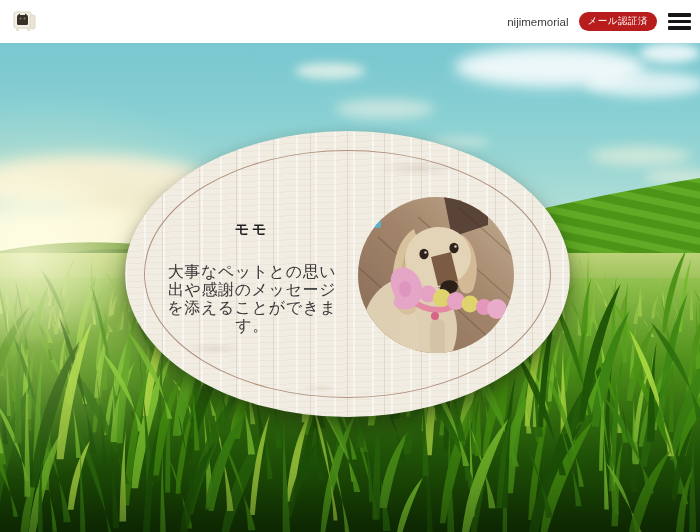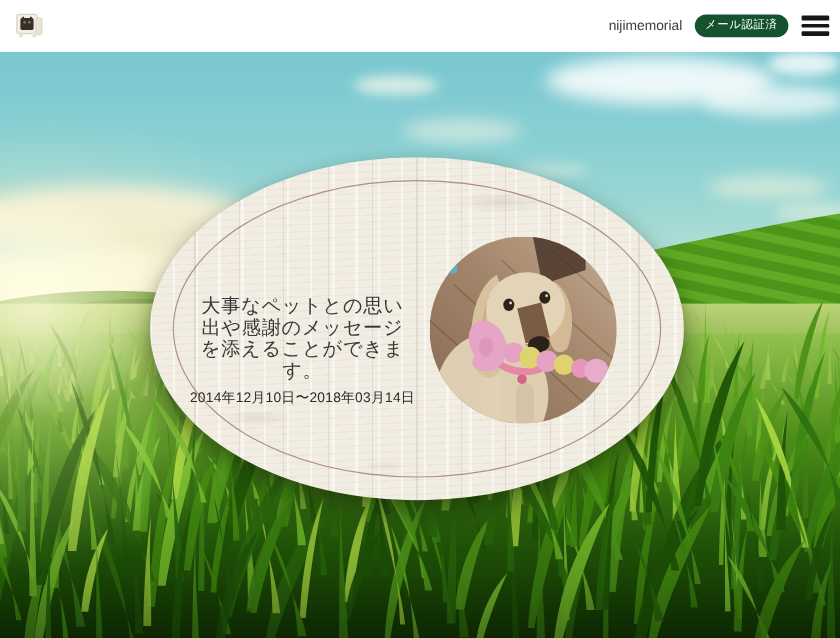--- a/index.html
+++ b/index.html
@@ -12,21 +12,21 @@
 
   
   .header{
     position:absolute;top:0;left:0;width:700px;height:43px;background:#ffffff;
     display:flex;align-items:center;justify-content:space-between;z-index:30;
   }
   .logo-wrap{margin-left:11px;width:28px;height:25px;display:flex;align-items:center;cursor:pointer;}
   .header-right{display:flex;align-items:center;gap:10px;margin-right:8px;}
   .brand{font-size:11.5px;color:#3c3c3c;}
   .badge{
-    font-size:9.5px;color:#ffffff;background:#14532d;border-radius:11px;
+    font-size:9.5px;color:#ffffff;background:#b91c1c;border-radius:11px;
     padding:4px 9px 5px;letter-spacing:.5px;line-height:1;white-space:nowrap;
   }
   .menu-btn{background:none;border:none;padding:2px 1px;cursor:pointer;display:block;}
   .menu-btn .bar{width:23px;height:3.5px;background:#161616;border-radius:1px;margin:3px 0;}
 
   
   .scene{position:absolute;top:43px;left:0;width:700px;height:489px;overflow:hidden;}
   .sky{
     position:absolute;inset:0;
     background:linear-gradient(180deg,
@@ -614,22 +614,22 @@
           <path d="M463.02174787968397,423.03280602092855 C459.47136788275407,382.0332749010762 445.2698478950345,351.9669520798512 427.51794791038503,331.92273686570115 C443.49465789656955,368.3667645277921 464.9999708267339,402.9885908067785 469.2604268230498,423.03280602092855 Z" fill="#79c22c" opacity="0.83"></path>
         </g>
     </svg>
 
     <div class="sun-wash"></div>
     <div class="vignette"></div>
 
     <section class="memorial-card">
       <div class="card-ring"></div>
       <div class="card-text">
+        <h1 class="pet-name">モモ</h1>
         <p class="pet-message">大事なペットとの思い出や感謝のメッセージを添えることができます。</p>
-        <p class="pet-period">2014年12月10日〜2018年03月14日</p>
       </div>
       <div class="pet-photo">
         <svg width="156" height="156" viewBox="0 0 156 156">
           <defs>
             <linearGradient id="floor" x1="1" y1="0" x2="0" y2="1">
               <stop offset="0" stop-color="#cdb79a"></stop>
               <stop offset="0.45" stop-color="#a98c71"></stop>
               <stop offset="1" stop-color="#8a6e59"></stop>
             </linearGradient>
           </defs>

